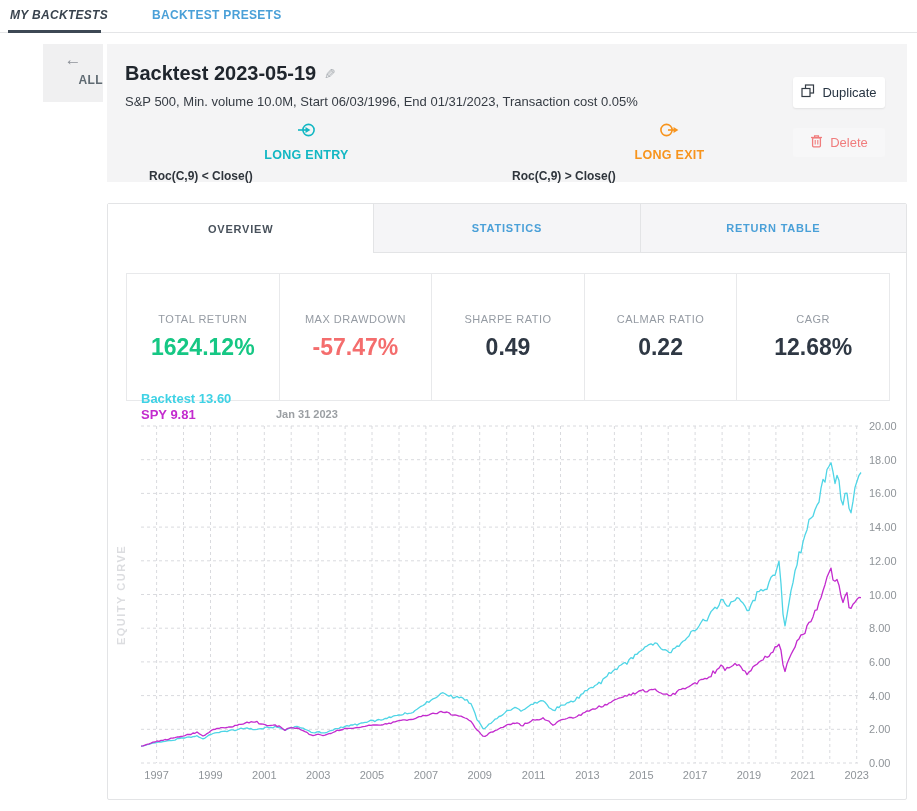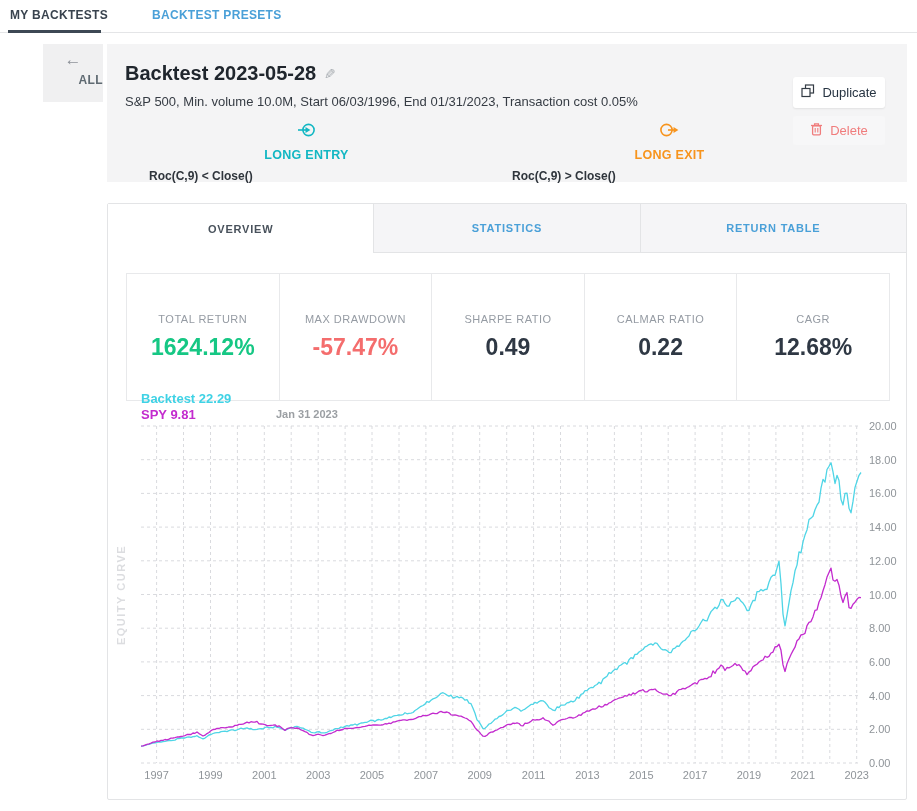--- a/index.html
+++ b/index.html
@@ -4,21 +4,21 @@
 <style>
   html,body{margin:0;padding:0;width:917px;height:811px;background:#fff;
     font-family:"Liberation Sans", sans-serif; overflow:hidden; position:relative;}
   *{box-sizing:border-box;}
 
   
   .topbar{position:absolute;left:0;top:0;width:917px;height:33px;background:#fff;
     border-bottom:1px solid #e4e5e7;}
   .toptab{position:absolute;top:0;height:33px;line-height:31px;font-size:12px;font-weight:700;
     letter-spacing:.3px;cursor:pointer;}
-  .toptab.active{left:10px;color:#39434e;}
+  .toptab.active{left:10px;color:#39434e;font-style:italic;}
   .toptab.inactive{left:106px;color:#4aa0d8;margin-left:46px;}
   .toptab-underline{position:absolute;left:8px;top:30px;width:93px;height:3px;background:#3d4854;}
 
   
   .all-box{position:absolute;left:43px;top:44px;width:60px;height:58px;background:#f0f0f1;
     text-align:center;cursor:pointer;}
   .all-arrow{display:block;margin-top:7px;font-size:17px;color:#8d9299;font-weight:700;line-height:18px;}
   .all-label{display:block;margin-top:4px;font-size:12px;font-weight:700;color:#5f6a72;letter-spacing:.4px;text-align:right;}
 
   
@@ -30,21 +30,21 @@
   .rules{position:absolute;left:18px;top:78px;display:flex;}
   .rule-block{width:363px;}
   .rule-head{display:flex;align-items:center;gap:7px;font-size:12.5px;font-weight:700;letter-spacing:.3px;flex-direction:column;}
   .rule-head.entry{color:#12b7c3;}
   .rule-head.exit{color:#f7941d;}
   .rule-cond{margin:7px 0 0 24px;font-size:12px;font-weight:700;color:#2f353c;}
   .hp-actions{position:absolute;right:22px;top:33px;width:92px;}
   .btn{width:92px;border:none;border-radius:3px;font-family:inherit;font-size:13px;cursor:pointer;
     display:flex;align-items:center;justify-content:center;gap:7px;}
   .btn-duplicate{height:31px;background:#fff;color:#273442;box-shadow:0 1px 2px rgba(0,0,0,.08);}
-  .btn-delete{margin-top:8px;height:29px;background:#f7f7f8;color:#f07c7c;}
+  .btn-delete{margin-top:20px;height:29px;background:#f7f7f8;color:#f07c7c;}
 
   
   .card{position:absolute;left:107px;top:203px;width:800px;height:597px;background:#fff;
     border:1px solid #e3e4e6;border-radius:2px;}
   .tabs{display:flex;height:49px;}
   .tab{flex:1;display:flex;align-items:center;justify-content:center;font-size:11px;font-weight:700;
     letter-spacing:.8px;color:#4aa0d8;background:#f5f5f7;border-bottom:1px solid #e3e4e6;cursor:pointer;}
   .tab + .tab{border-left:1px solid #e3e4e6;}
   .tab.active{background:#fff;color:#49525c;border-bottom:none;}
 
@@ -75,21 +75,21 @@
   <div class="toptab-underline"></div>
 </div>
 
 <div class="all-box">
   <span class="all-arrow">←</span>
   <span class="all-label">ALL</span>
 </div>
 
 <div class="header-panel">
   <div class="hp-title-row">
-    <span class="hp-title">Backtest 2023-05-28</span>
+    <span class="hp-title">Backtest 2023-05-19</span>
     <span class="pencil">✎</span>
   </div>
   <div class="hp-subtitle">S&amp;P 500, Min. volume 10.0M, Start 06/03/1996, End 01/31/2023, Transaction cost 0.05%</div>
 
   <div class="rules">
     <div class="rule-block">
       <div class="rule-head entry">
         <span>
           <svg width="18" height="16" viewBox="0 0 18 16">
             <circle cx="10.5" cy="8" r="5.6" fill="none" stroke="#12b7c3" stroke-width="1.6"></circle>
@@ -234,18 +234,18 @@
         <text x="528.3" y="390" font-size="11" fill="#8f9499" text-anchor="middle">2015</text>
         <text x="582.1" y="390" font-size="11" fill="#8f9499" text-anchor="middle">2017</text>
         <text x="636.0" y="390" font-size="11" fill="#8f9499" text-anchor="middle">2019</text>
         <text x="689.8" y="390" font-size="11" fill="#8f9499" text-anchor="middle">2021</text>
         <text x="743.7" y="390" font-size="11" fill="#8f9499" text-anchor="middle">2023</text>
         <text x="12" y="206" font-size="11" font-weight="bold" letter-spacing="1.5" fill="#dcdde0" text-anchor="middle" transform="rotate(-90 12 206)">EQUITY CURVE</text>
         <polyline points="28.0,357.1 30.0,356.8 32.0,356.3 34.0,355.7 36.0,355.4 38.0,354.7 40.0,354.0 42.0,353.8 44.0,353.5 46.0,352.9 48.0,353.0 50.0,352.6 52.0,352.4 54.0,351.9 56.0,351.5 58.0,351.6 60.0,351.3 62.0,351.1 64.0,349.7 66.0,349.5 68.0,349.0 70.0,348.9 72.0,349.0 74.0,348.2 76.0,347.8 78.0,348.4 80.0,347.6 82.0,347.5 84.0,346.7 86.0,348.1 88.0,349.0 90.0,349.9 92.0,349.1 94.0,347.6 96.0,346.0 98.0,345.5 100.0,344.5 102.0,343.8 104.0,343.7 106.0,343.7 108.0,342.7 110.0,342.3 112.0,342.2 114.0,342.6 116.0,341.6 118.0,340.8 120.0,340.9 122.0,341.6 124.0,340.9 126.0,340.0 128.0,339.1 130.0,339.9 132.0,339.3 134.0,338.9 136.0,339.8 138.0,339.5 140.0,340.7 142.0,340.7 144.0,340.4 146.0,339.9 148.0,339.7 150.0,339.9 152.0,338.5 154.0,337.9 156.0,338.9 158.0,338.4 160.0,338.9 162.0,337.3 164.0,338.1 166.0,338.7 168.0,339.4 170.0,340.1 172.0,341.2 174.0,340.3 176.0,339.3 178.0,338.5 180.0,338.8 182.0,337.6 184.0,337.4 186.0,338.0 188.0,339.0 190.0,339.1 192.0,340.4 194.0,341.0 196.0,341.8 198.0,343.3 200.0,343.7 202.0,343.8 204.0,342.9 206.0,342.6 208.0,343.9 210.0,343.9 212.0,343.9 214.0,343.3 216.0,342.2 218.0,341.5 220.0,341.1 222.0,339.7 224.0,339.7 226.0,339.4 228.0,338.0 230.0,338.6 232.0,337.4 234.0,336.6 236.0,337.1 238.0,335.8 240.0,336.0 242.0,335.0 244.0,336.1 246.0,334.9 248.0,334.0 250.0,333.8 252.0,333.4 254.0,333.3 256.0,332.2 258.0,331.2 260.0,331.4 262.0,332.6 264.0,331.0 266.0,330.5 268.0,331.1 270.0,330.6 272.0,329.5 274.0,329.5 276.0,328.0 278.0,328.5 280.0,327.2 282.0,326.6 284.0,326.4 286.0,326.0 288.0,326.1 290.0,325.6 292.0,323.7 294.0,324.8 296.0,324.4 298.0,324.1 300.0,323.5 302.0,321.5 304.0,320.3 306.0,318.7 308.0,317.3 310.0,316.5 312.0,315.1 314.0,312.5 316.0,313.3 318.0,311.3 320.0,309.9 322.0,309.2 324.0,308.1 326.0,306.2 328.0,304.3 330.0,303.7 332.0,304.8 334.0,306.1 336.0,307.3 338.0,306.1 340.0,309.0 342.0,308.5 344.0,307.4 346.0,308.8 348.0,308.1 350.0,309.1 352.0,311.2 354.0,310.7 356.0,314.1 358.0,314.7 360.0,319.3 362.0,324.2 364.0,330.9 366.0,332.8 368.0,336.2 370.0,339.6 372.0,339.3 374.0,337.4 376.0,335.0 378.0,334.3 380.0,332.4 382.0,330.2 384.0,329.6 386.0,327.5 388.0,327.0 390.0,325.6 392.0,323.6 394.0,321.5 396.0,321.4 398.0,321.1 400.0,319.5 402.0,318.4 404.0,319.2 406.0,320.3 408.0,322.2 410.0,321.0 412.0,320.1 414.0,318.5 416.0,317.0 418.0,315.4 420.0,315.4 422.0,313.3 424.0,314.2 426.0,312.6 428.0,311.7 430.0,311.8 432.0,313.3 434.0,315.6 436.0,318.7 438.0,319.8 440.0,321.2 442.0,321.6 444.0,318.0 446.0,318.5 448.0,316.1 450.0,316.2 452.0,315.8 454.0,313.9 456.0,313.5 458.0,312.1 460.0,312.9 462.0,311.8 464.0,308.1 466.0,309.2 468.0,305.4 470.0,304.7 472.0,301.6 474.0,301.6 476.0,299.5 478.0,298.5 480.0,298.6 482.0,296.5 484.0,295.5 486.0,293.3 488.0,294.7 490.0,290.0 492.0,288.6 494.0,287.3 496.0,283.6 498.0,284.3 500.0,281.9 502.0,280.2 504.0,280.5 506.0,277.0 508.0,276.0 510.0,274.4 512.0,273.5 514.0,275.2 516.0,270.7 518.0,268.6 520.0,269.6 522.0,265.4 524.0,265.3 526.0,263.0 528.0,261.7 530.0,260.5 532.0,257.8 534.0,257.1 536.0,255.6 538.0,254.8 540.0,256.1 542.0,253.9 544.0,254.3 546.0,257.2 548.0,259.7 550.0,260.9 552.0,260.7 554.0,261.6 556.0,263.5 558.0,263.7 560.0,259.9 562.0,259.1 564.0,257.0 566.0,257.3 568.0,254.3 570.0,252.3 572.0,251.2 574.0,248.9 576.0,247.0 578.0,242.5 580.0,241.5 582.0,241.8 584.0,240.1 586.0,237.0 588.0,233.5 590.0,230.3 592.0,231.7 594.0,231.9 596.0,226.8 598.0,222.6 600.0,220.5 602.0,218.3 604.0,219.7 606.0,216.4 608.0,210.4 610.0,210.6 612.0,214.7 614.0,217.1 616.0,217.1 618.0,212.9 620.0,212.3 622.0,211.5 624.0,208.7 626.0,209.4 628.0,212.3 630.0,214.1 632.0,217.1 634.0,221.5 636.0,221.5 638.0,215.7 640.0,211.4 642.0,211.7 644.0,202.7 646.0,202.6 648.0,200.5 650.0,201.9 652.0,200.5 654.0,200.3 656.0,193.3 658.0,188.2 660.0,186.2 662.0,186.4 664.0,179.2 666.0,172.3 668.0,194.7 670.0,225.1 672.0,236.9 674.0,225.8 676.0,213.9 678.0,201.7 680.0,193.7 682.0,181.8 684.0,176.1 686.0,162.8 688.0,163.9 690.0,152.9 692.0,146.1 694.0,140.9 696.0,130.5 698.0,129.1 700.0,127.2 702.0,120.7 704.0,116.2 706.0,113.1 708.0,99.2 710.0,90.3 712.0,93.1 714.0,80.5 716.0,77.3 718.0,73.7 720.0,82.9 722.0,94.5 724.0,86.3 726.0,91.5 728.0,110.5 730.0,116.0 732.0,104.4 734.0,104.2 736.0,119.2 738.0,123.8 740.0,112.4 742.0,98.4 744.0,92.2 746.0,86.3 748.0,83.5 748.0,83.5" fill="none" stroke="#4fd5e6" stroke-width="1.3" stroke-linejoin="round"></polyline>
         <polyline points="28.0,357.1 30.0,356.9 32.0,356.1 34.0,355.3 36.0,354.8 38.0,354.2 40.0,353.2 42.0,353.0 44.0,352.0 46.0,352.4 48.0,351.4 50.0,351.4 52.0,350.5 54.0,350.8 56.0,350.1 58.0,349.1 60.0,349.0 62.0,348.7 64.0,348.0 66.0,348.0 68.0,347.5 70.0,347.1 72.0,346.6 74.0,345.5 76.0,345.5 78.0,345.5 80.0,344.0 82.0,344.3 84.0,343.0 86.0,344.6 88.0,345.7 90.0,347.0 92.0,346.2 94.0,344.6 96.0,343.5 98.0,341.6 100.0,340.5 102.0,340.3 104.0,339.4 106.0,339.5 108.0,338.6 110.0,338.7 112.0,338.8 114.0,338.5 116.0,337.9 118.0,338.0 120.0,337.8 122.0,336.4 124.0,336.4 126.0,335.4 128.0,335.4 130.0,335.2 132.0,334.1 134.0,333.1 136.0,333.9 138.0,332.7 140.0,333.2 142.0,333.2 144.0,332.4 146.0,334.9 148.0,335.0 150.0,335.1 152.0,335.6 154.0,336.6 156.0,336.7 158.0,336.3 160.0,336.2 162.0,335.8 164.0,337.6 166.0,336.8 168.0,338.3 170.0,340.0 172.0,341.4 174.0,339.7 176.0,339.2 178.0,338.7 180.0,338.9 182.0,339.4 184.0,339.0 186.0,339.4 188.0,340.9 190.0,341.6 192.0,342.6 194.0,343.4 196.0,345.3 198.0,345.8 200.0,346.7 202.0,346.2 204.0,345.3 206.0,345.4 208.0,346.0 210.0,346.6 212.0,346.2 214.0,345.4 216.0,344.7 218.0,344.5 220.0,343.5 222.0,342.6 224.0,341.2 226.0,341.5 228.0,341.0 230.0,340.5 232.0,339.3 234.0,339.5 236.0,339.3 238.0,339.3 240.0,339.3 242.0,338.9 244.0,338.5 246.0,338.7 248.0,338.2 250.0,337.6 252.0,337.4 254.0,336.8 256.0,336.2 258.0,336.3 260.0,335.9 262.0,336.0 264.0,335.9 266.0,336.1 268.0,336.0 270.0,335.8 272.0,334.7 274.0,335.0 276.0,334.1 278.0,334.6 280.0,333.0 282.0,332.9 284.0,332.2 286.0,331.5 288.0,331.3 290.0,330.8 292.0,330.8 294.0,331.4 296.0,330.7 298.0,330.5 300.0,330.3 302.0,329.7 304.0,328.6 306.0,327.7 308.0,327.7 310.0,326.4 312.0,326.6 314.0,326.6 316.0,325.8 318.0,324.9 320.0,324.1 322.0,324.6 324.0,324.6 326.0,323.2 328.0,322.4 330.0,323.4 332.0,323.5 334.0,323.0 336.0,323.8 338.0,325.8 340.0,326.2 342.0,325.8 344.0,326.4 346.0,327.1 348.0,327.2 350.0,328.2 352.0,329.0 354.0,329.7 356.0,331.2 358.0,332.4 360.0,335.2 362.0,338.6 364.0,341.0 366.0,342.6 368.0,345.1 370.0,347.2 372.0,347.4 374.0,346.3 376.0,344.1 378.0,343.2 380.0,343.0 382.0,341.6 384.0,341.0 386.0,339.7 388.0,338.6 390.0,338.4 392.0,337.1 394.0,335.7 396.0,335.3 398.0,335.5 400.0,334.1 402.0,334.5 404.0,333.8 406.0,334.5 408.0,336.6 410.0,336.8 412.0,334.2 414.0,334.3 416.0,333.6 418.0,332.3 420.0,330.5 422.0,331.1 424.0,330.7 426.0,330.8 428.0,330.2 430.0,328.7 432.0,330.9 434.0,331.5 436.0,332.2 438.0,334.6 440.0,336.3 442.0,335.2 444.0,333.1 446.0,331.8 448.0,330.8 450.0,330.3 452.0,330.1 454.0,329.5 456.0,328.5 458.0,328.3 460.0,329.2 462.0,328.5 464.0,327.5 466.0,325.8 468.0,326.3 470.0,324.0 472.0,323.3 474.0,321.9 476.0,322.1 478.0,320.9 480.0,319.8 482.0,320.2 484.0,319.0 486.0,316.9 488.0,318.0 490.0,317.6 492.0,315.5 494.0,315.9 496.0,314.0 498.0,313.3 500.0,311.8 502.0,310.6 504.0,310.0 506.0,309.0 508.0,308.7 510.0,308.2 512.0,306.6 514.0,307.1 516.0,305.1 518.0,306.3 520.0,303.9 522.0,305.1 524.0,303.5 526.0,302.0 528.0,301.5 530.0,300.7 532.0,302.9 534.0,302.9 536.0,301.2 538.0,300.5 540.0,300.6 542.0,300.0 544.0,302.0 546.0,303.3 548.0,304.0 550.0,305.2 552.0,305.1 554.0,304.9 556.0,306.7 558.0,306.7 560.0,304.3 562.0,305.3 564.0,302.5 566.0,300.6 568.0,300.4 570.0,299.4 572.0,299.9 574.0,298.5 576.0,297.6 578.0,296.3 580.0,294.9 582.0,293.7 584.0,295.0 586.0,291.5 588.0,290.5 590.0,290.3 592.0,289.4 594.0,289.8 596.0,288.1 598.0,287.7 600.0,281.9 602.0,284.4 604.0,280.5 606.0,279.1 608.0,276.0 610.0,277.6 612.0,281.5 614.0,278.5 616.0,278.9 618.0,277.8 620.0,276.5 622.0,274.4 624.0,276.5 626.0,275.6 628.0,278.0 630.0,281.3 632.0,282.0 634.0,285.6 636.0,282.9 638.0,281.6 640.0,277.8 642.0,276.4 644.0,275.2 646.0,273.0 648.0,271.7 650.0,271.0 652.0,267.2 654.0,268.3 656.0,267.4 658.0,264.0 660.0,263.1 662.0,258.0 664.0,257.5 666.0,255.2 668.0,261.3 670.0,275.9 672.0,282.5 674.0,274.8 676.0,270.0 678.0,265.5 680.0,261.6 682.0,258.2 684.0,251.7 686.0,249.9 688.0,245.9 690.0,245.5 692.0,244.4 694.0,236.6 696.0,233.3 698.0,232.6 700.0,227.9 702.0,221.4 704.0,220.8 706.0,213.0 708.0,208.7 710.0,201.8 712.0,195.7 714.0,188.1 716.0,183.5 718.0,179.1 720.0,191.0 722.0,192.2 724.0,190.5 726.0,196.2 728.0,207.0 730.0,213.5 732.0,207.1 734.0,203.5 736.0,218.6 738.0,219.4 740.0,215.2 742.0,213.2 744.0,210.3 746.0,208.4 748.0,208.7 748.0,208.7" fill="none" stroke="#c32bce" stroke-width="1.3" stroke-linejoin="round"></polyline>
       </svg>
     <div class="legend">
-      <div class="legend-backtest">Backtest 22.29</div>
+      <div class="legend-backtest">Backtest 13.60</div>
       <div class="legend-spy">SPY 9.81</div>
     </div>
     <div class="chart-date">Jan 31 2023</div>
   </div>
 </div>
 
 </body></html>

